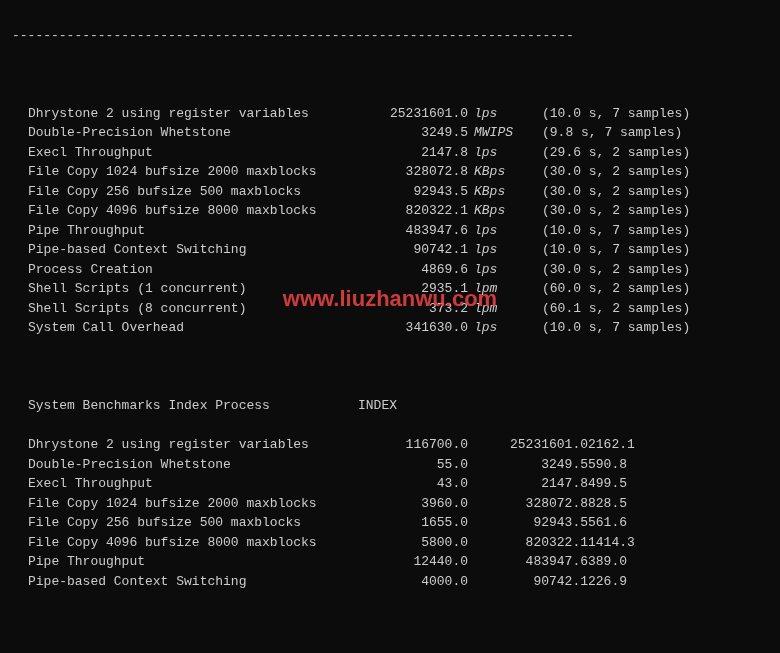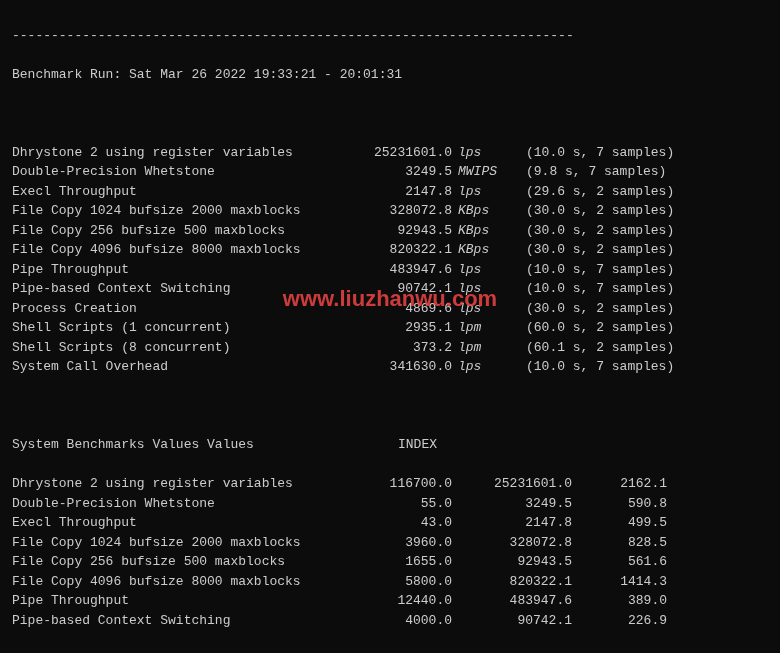--- a/index.html
+++ b/index.html
@@ -30,41 +30,41 @@
       color: #ef4444;
       font-size: 22px;
       font-weight: bold;
       font-family: Arial, sans-serif;
       opacity: 0.85;
       pointer-events: none;
       white-space: nowrap;
     }
     .row {
       display: flex;
+      margin-left: 16px;
     }
     .col-name { width: 330px; }
     .col-val { width: 110px; text-align: right; }
     .col-unit { width: 50px; padding-left: 6px; font-style: italic; }
     .col-note { padding-left: 18px; font-family: Liberation Mono, monospace; }
     .idx-name { width: 330px; }
     .idx-base { width: 110px; text-align: right; }
     .idx-result { width: 120px; text-align: right; }
-    .idx-index { width: 95px; text-align: right; }
+    .idx-index { width: 95px; text-align: left; }
   </style>
 </head>
 <body>
 
 <div class="terminal">
 <div class="divider">------------------------------------------------------------------------</div>
-<div>Benchmark Run: Sat Mar 26 2022 19:33:21 - 20:01:31</div>
 <div> </div>
 <div id="results-block"><div class="row"><span class="col-name">Dhrystone 2 using register variables</span><span class="col-val">25231601.0</span><span class="col-unit">lps</span><span class="col-note">(10.0 s, 7 samples)</span></div><div class="row"><span class="col-name">Double-Precision Whetstone</span><span class="col-val">3249.5</span><span class="col-unit">MWIPS</span><span class="col-note">(9.8 s, 7 samples)</span></div><div class="row"><span class="col-name">Execl Throughput</span><span class="col-val">2147.8</span><span class="col-unit">lps</span><span class="col-note">(29.6 s, 2 samples)</span></div><div class="row"><span class="col-name">File Copy 1024 bufsize 2000 maxblocks</span><span class="col-val">328072.8</span><span class="col-unit">KBps</span><span class="col-note">(30.0 s, 2 samples)</span></div><div class="row"><span class="col-name">File Copy 256 bufsize 500 maxblocks</span><span class="col-val">92943.5</span><span class="col-unit">KBps</span><span class="col-note">(30.0 s, 2 samples)</span></div><div class="row"><span class="col-name">File Copy 4096 bufsize 8000 maxblocks</span><span class="col-val">820322.1</span><span class="col-unit">KBps</span><span class="col-note">(30.0 s, 2 samples)</span></div><div class="row"><span class="col-name">Pipe Throughput</span><span class="col-val">483947.6</span><span class="col-unit">lps</span><span class="col-note">(10.0 s, 7 samples)</span></div><div class="row"><span class="col-name">Pipe-based Context Switching</span><span class="col-val">90742.1</span><span class="col-unit">lps</span><span class="col-note">(10.0 s, 7 samples)</span></div><div class="row"><span class="col-name">Process Creation</span><span class="col-val">4869.6</span><span class="col-unit">lps</span><span class="col-note">(30.0 s, 2 samples)</span></div><div class="row"><span class="col-name">Shell Scripts (1 concurrent)</span><span class="col-val">2935.1</span><span class="col-unit">lpm</span><span class="col-note">(60.0 s, 2 samples)</span></div><div class="row"><span class="col-name">Shell Scripts (8 concurrent)</span><span class="col-val">373.2</span><span class="col-unit">lpm</span><span class="col-note">(60.1 s, 2 samples)</span></div><div class="row"><span class="col-name">System Call Overhead</span><span class="col-val">341630.0</span><span class="col-unit">lps</span><span class="col-note">(10.0 s, 7 samples)</span></div></div>
 <div> </div>
 <div class="row">
-  <span class="idx-name">System Benchmarks Values Values</span>
+  <span class="idx-name">System Benchmarks Index Process</span>
   <span class="idx-index">INDEX</span>
 </div>
 <div id="index-block"><div class="row"><span class="idx-name">Dhrystone 2 using register variables</span><span class="idx-base">116700.0</span><span class="idx-result">25231601.0</span><span class="idx-index">2162.1</span></div><div class="row"><span class="idx-name">Double-Precision Whetstone</span><span class="idx-base">55.0</span><span class="idx-result">3249.5</span><span class="idx-index">590.8</span></div><div class="row"><span class="idx-name">Execl Throughput</span><span class="idx-base">43.0</span><span class="idx-result">2147.8</span><span class="idx-index">499.5</span></div><div class="row"><span class="idx-name">File Copy 1024 bufsize 2000 maxblocks</span><span class="idx-base">3960.0</span><span class="idx-result">328072.8</span><span class="idx-index">828.5</span></div><div class="row"><span class="idx-name">File Copy 256 bufsize 500 maxblocks</span><span class="idx-base">1655.0</span><span class="idx-result">92943.5</span><span class="idx-index">561.6</span></div><div class="row"><span class="idx-name">File Copy 4096 bufsize 8000 maxblocks</span><span class="idx-base">5800.0</span><span class="idx-result">820322.1</span><span class="idx-index">1414.3</span></div><div class="row"><span class="idx-name">Pipe Throughput</span><span class="idx-base">12440.0</span><span class="idx-result">483947.6</span><span class="idx-index">389.0</span></div><div class="row"><span class="idx-name">Pipe-based Context Switching</span><span class="idx-base">4000.0</span><span class="idx-result">90742.1</span><span class="idx-index">226.9</span></div></div>
 
 
 
 
 
 
 

